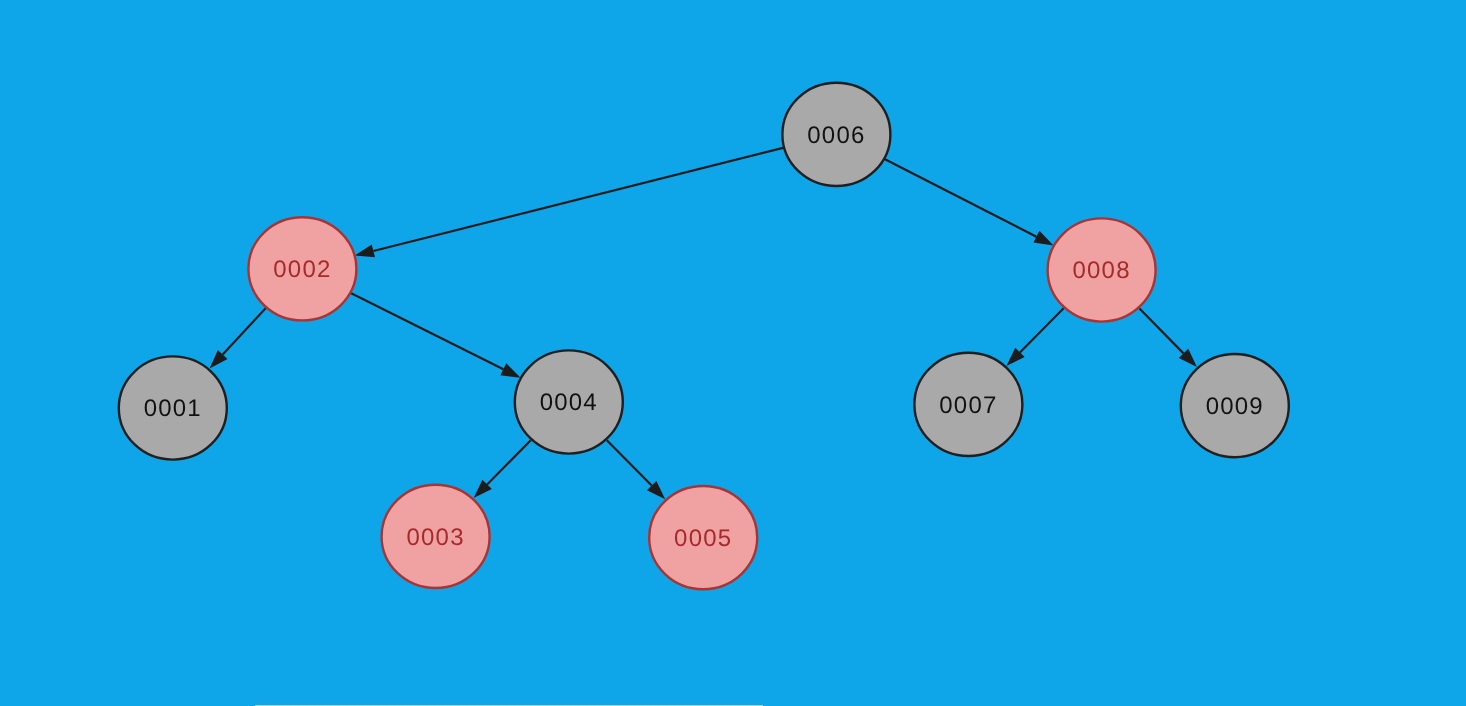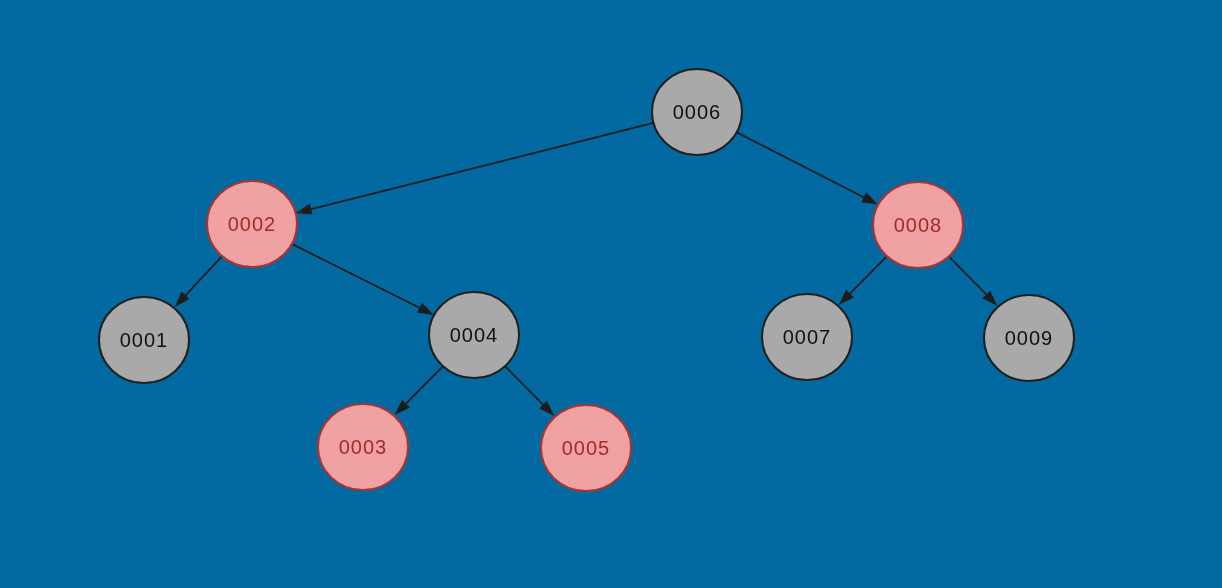--- a/index.html
+++ b/index.html
@@ -5,21 +5,21 @@
   html, body {
     margin: 0;
     padding: 0;
     background: #ffffff;
     font-family: "Liberation Sans", sans-serif;
   }
   .stage {
     position: relative;
     width: 1222px;
     height: 588px;
-    background: #0369a1;
+    background: #0ea5e9;
     overflow: hidden;
   }
   svg { display: block; }
   .node-label {
     font-family: "Liberation Sans", sans-serif;
     font-size: 20px;
     letter-spacing: 1px;
     text-anchor: middle;
   }
 </style>

